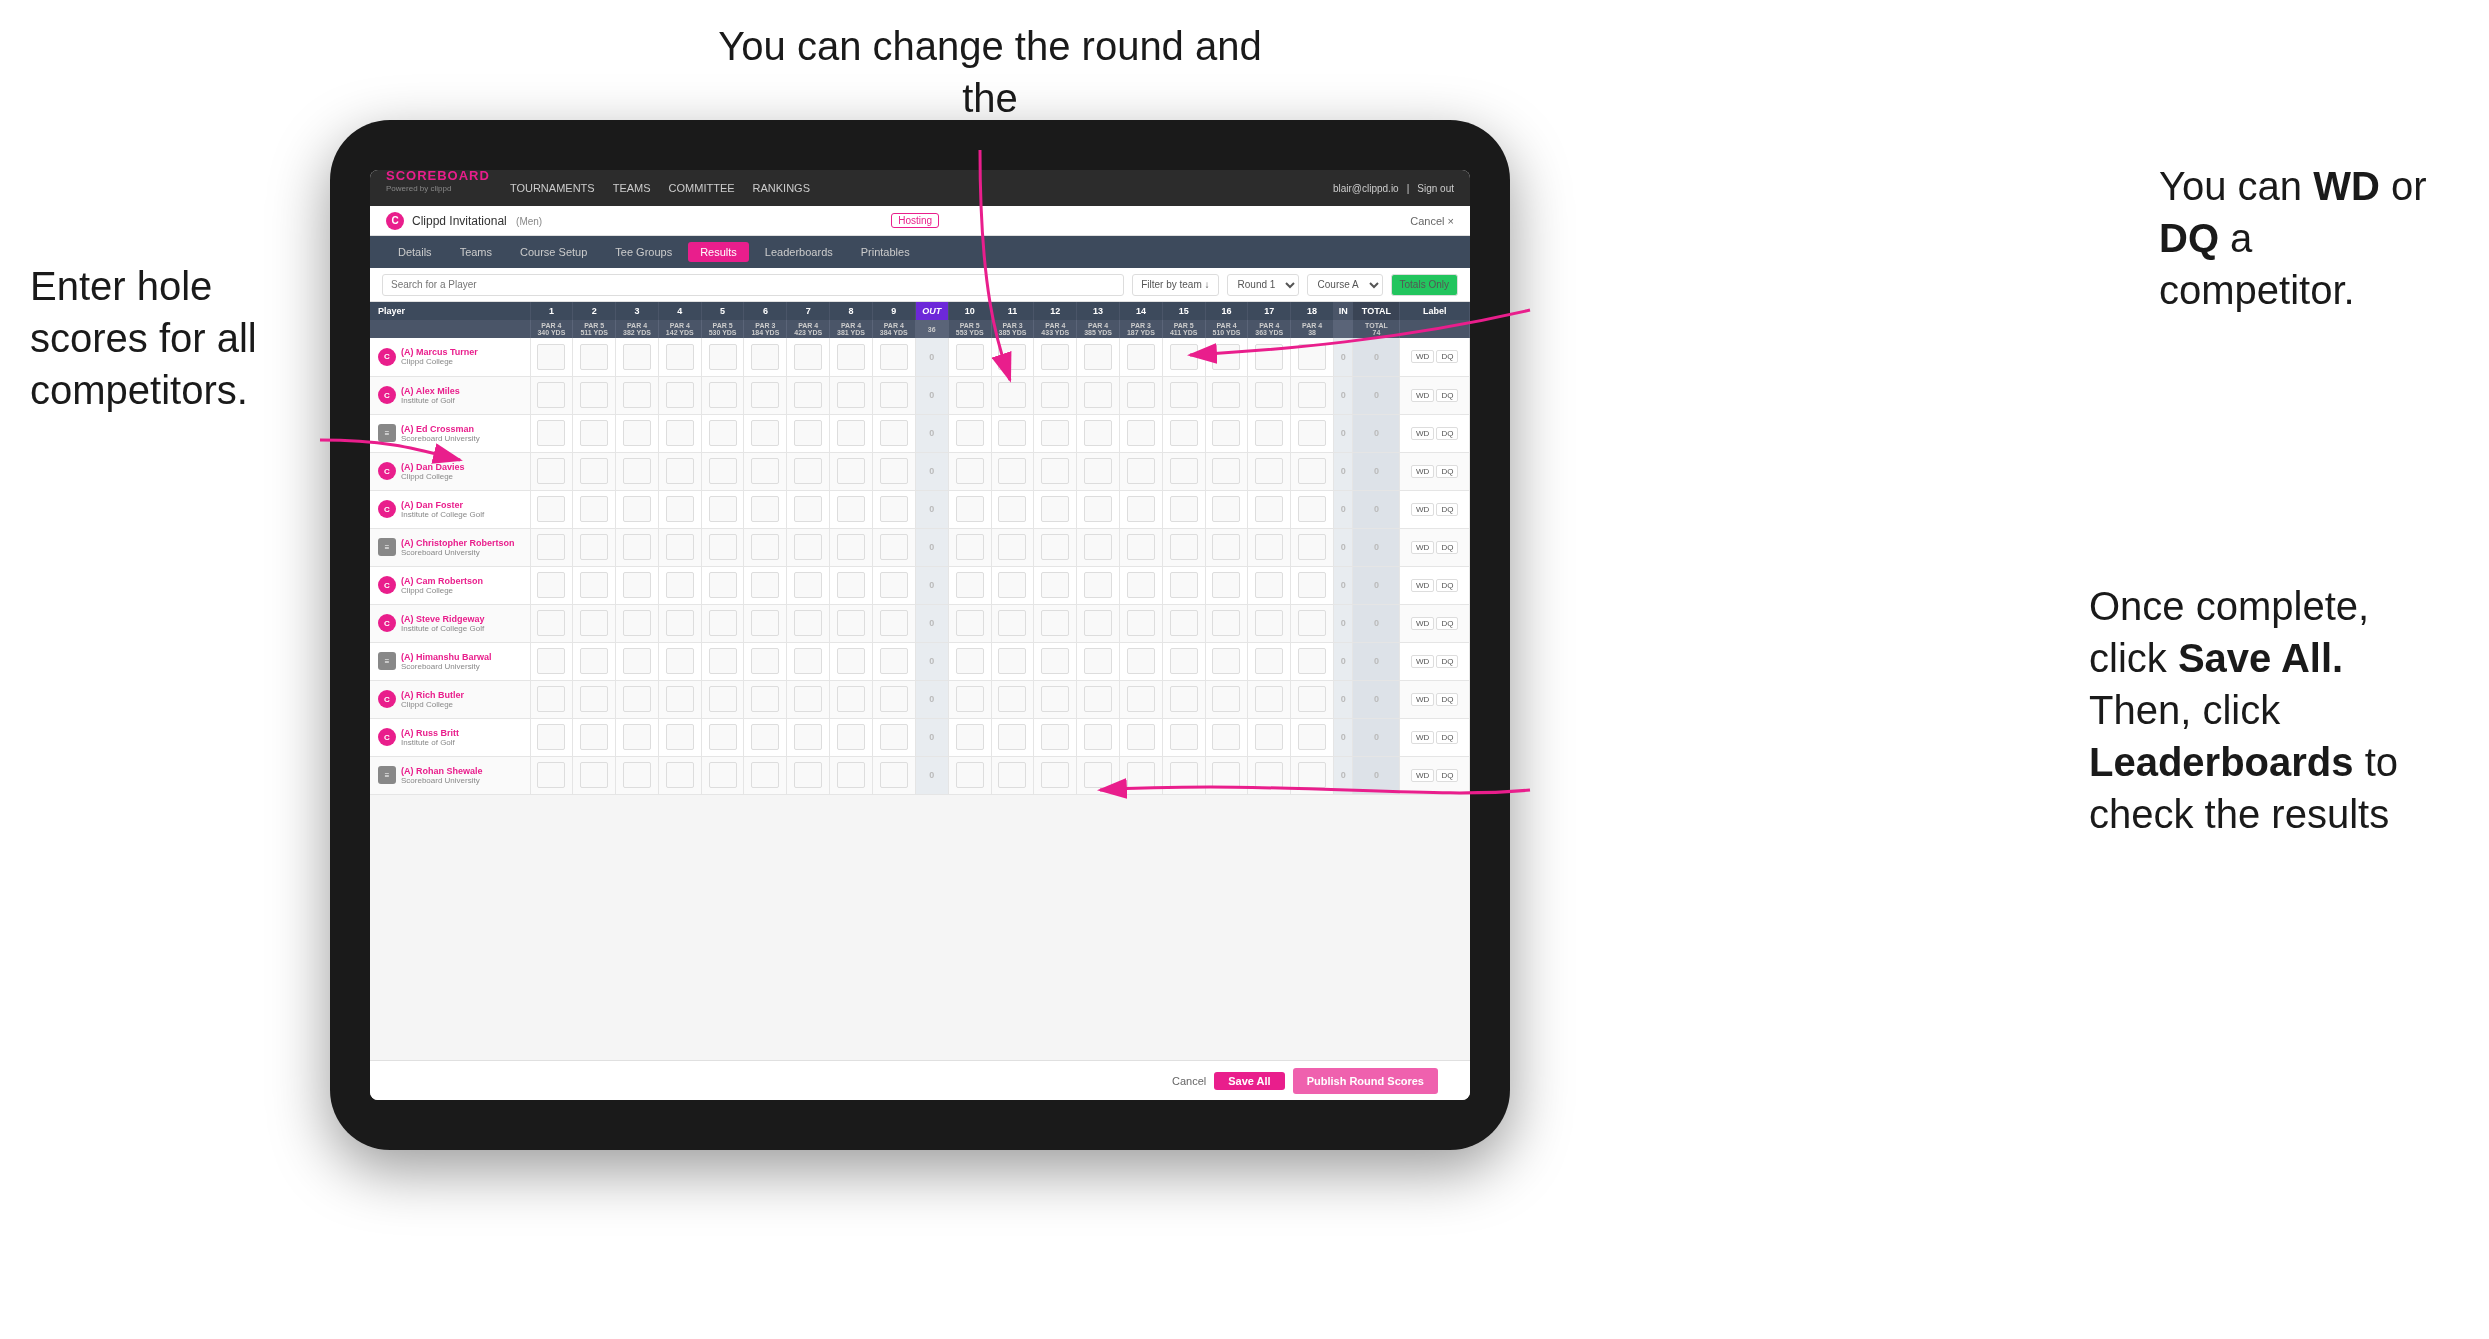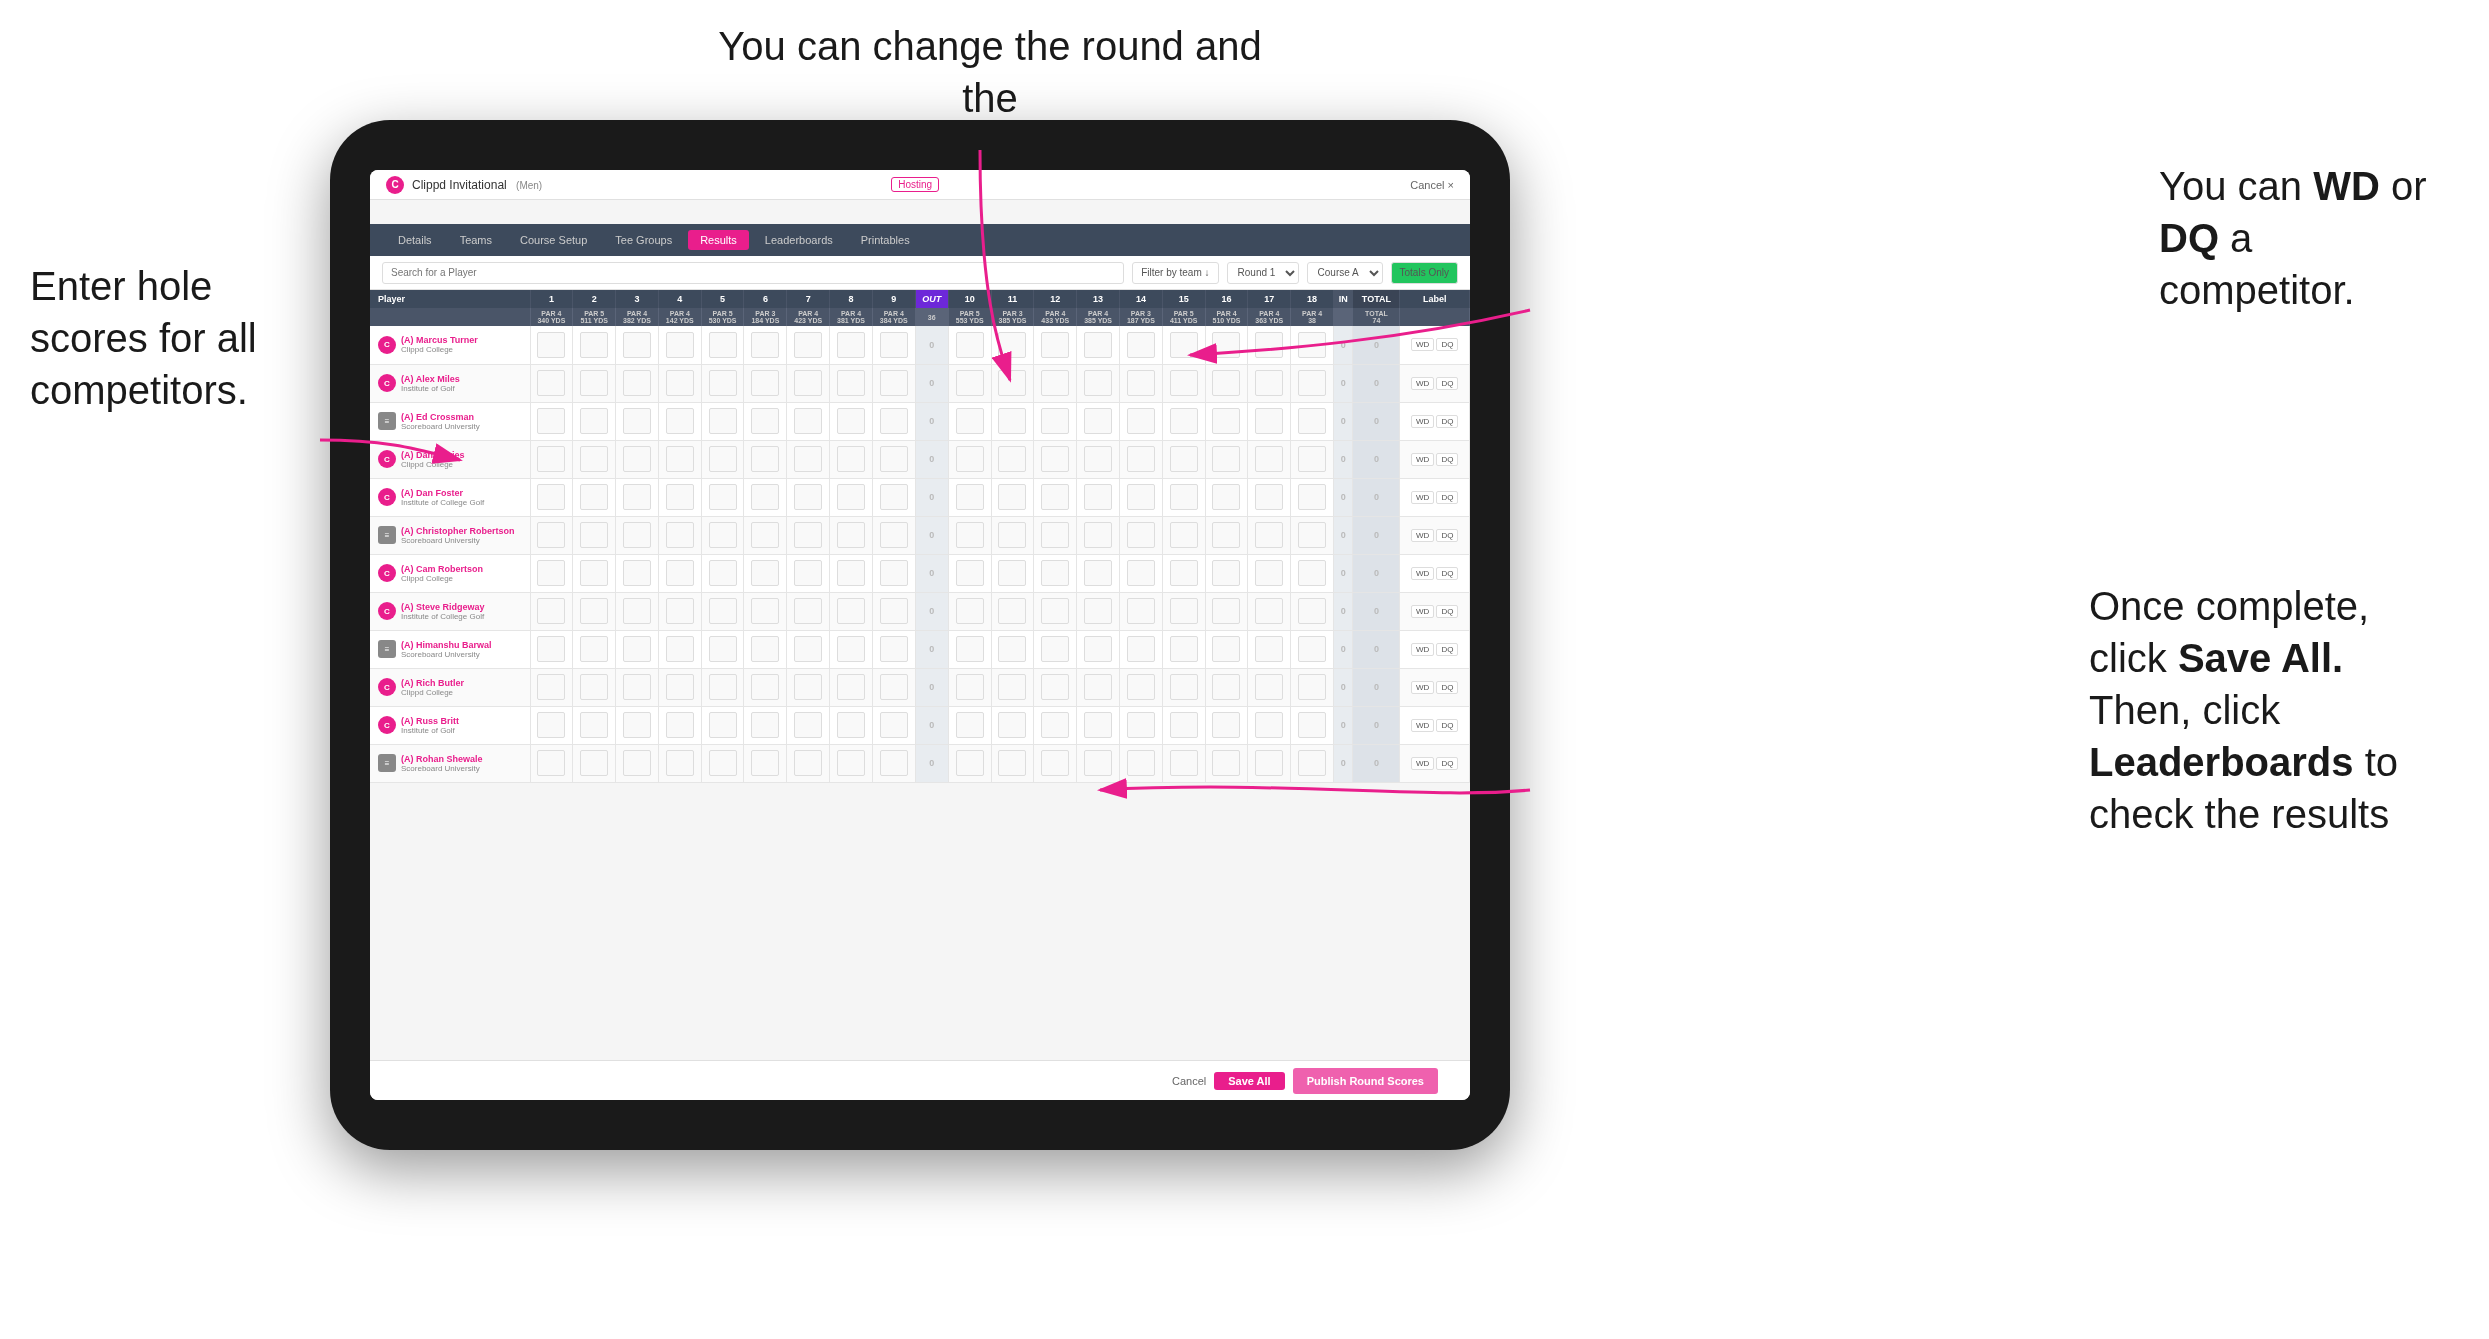--- a/index.html
+++ b/index.html
@@ -146,21 +146,20 @@
 
     
     .tab-bar {
       background: #3d4a5c;
       height: 32px;
       display: flex;
       align-items: center;
       padding: 0 16px;
       gap: 4px;
       flex-shrink: 0;
-      margin-top: 24px;
     }
 
     .tab-item {
       font-size: 11px;
       color: #ccc;
       padding: 4px 12px;
       border-radius: 3px;
       cursor: pointer;
     }
 
@@ -509,20 +508,39 @@
   <span>Once complete,</span><br>
   <span>click </span><span style="font-weight:900;">Save All.</span><br>
   <span>Then, click</span>
   <span style="font-weight:900;">Leaderboards</span><span> to</span><br>
   <span>check the results</span><br>
 </div>
 
 <div class="tablet">
   <div class="tablet-screen">
 
+    <div class="top-nav">
+      <div style="margin-right:20px;">
+        <span class="scoreboard-logo">
+          <span>SCOREBOARD</span>
+          <span class="scoreboard-sub">Powered by clippd</span>
+        </span>
+      </div>
+      <div class="top-nav-links">
+        <a class="top-nav-link">TOURNAMENTS</a>
+        <a class="top-nav-link">TEAMS</a>
+        <a class="top-nav-link">COMMITTEE</a>
+        <a class="top-nav-link">RANKINGS</a>
+      </div>
+      <div class="top-nav-right">
+        <span>blair@clippd.io</span>
+        <span>|</span>
+        <a style="color:#ccc;">Sign out</a>
+      </div>
+    </div>
 
     <div class="breadcrumb-bar">
       <div class="breadcrumb-logo">C</div>
       <span class="breadcrumb-text">
         <span>Clippd Invitational</span>
         <span class="breadcrumb-badge">(Men)</span>
       </span>
       <span class="hosting-badge">Hosting</span>
       <div style="flex:1;"></div>
       <span class="cancel-btn">Cancel ×</span>

